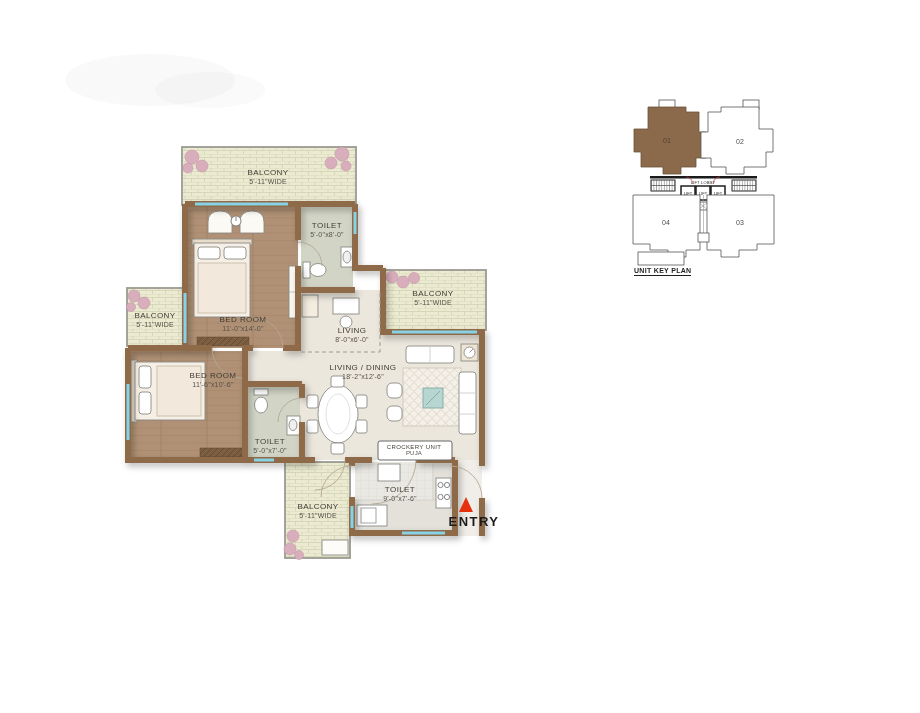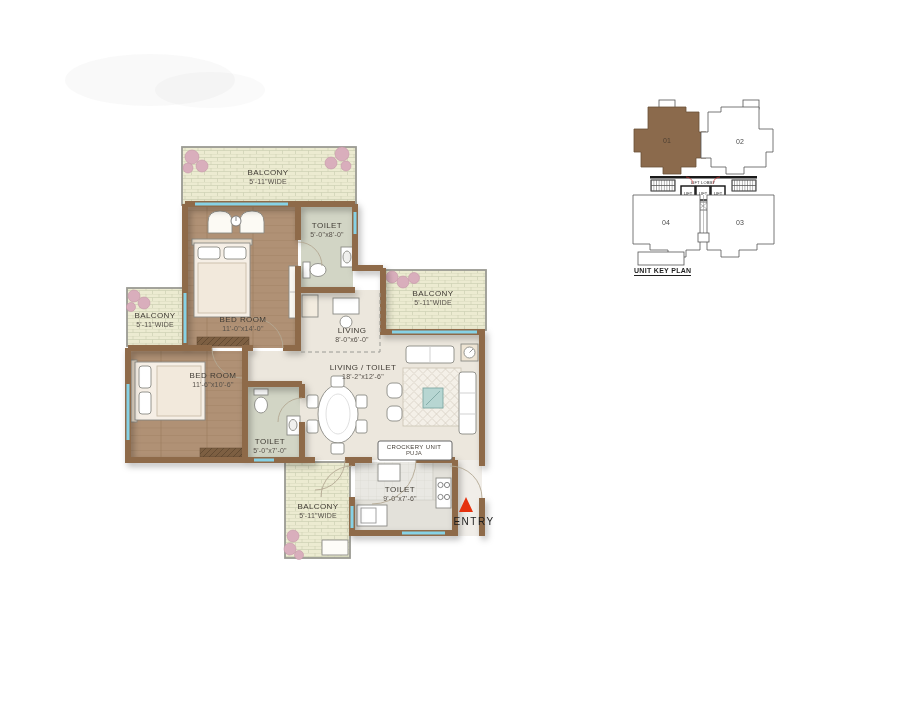--- a/index.html
+++ b/index.html
@@ -4,21 +4,21 @@
 <style>
   html,body{margin:0;padding:0;background:#fff;}
   .canvas{position:relative;width:920px;height:713px;background:#ffffff;overflow:hidden;
           font-family:"Liberation Sans", sans-serif;}
   .plan-svg{position:absolute;left:0;top:0;width:920px;height:713px;}
   .room-label{position:absolute;transform:translate(-50%,-50%);text-align:center;white-space:nowrap;z-index:5;}
   .rl-name{font-size:8px;color:#3f3a33;letter-spacing:.4px;}
   .rl-dim{font-size:7px;color:#57514a;letter-spacing:.2px;margin-top:1px;}
   .small .rl-name{font-size:6px;}
   .small .rl-dim{font-size:6px;margin-top:0;}
-  .entry-label{position:absolute;transform:translate(-50%,-50%);font-size:10px;font-weight:normal;
+  .entry-label{position:absolute;transform:translate(-50%,-50%);font-size:13px;font-weight:bold;
                color:#1c1c1c;letter-spacing:1.5px;z-index:5;}
   .unit-num{position:absolute;transform:translate(-50%,-50%);font-size:7px;color:#4c4c4c;z-index:5;}
   .unit-num.hl{color:#4f4033;}
   .lift-lobby{position:absolute;transform:translate(-50%,-50%);font-size:4px;color:#333;
               letter-spacing:.2px;z-index:5;white-space:nowrap;}
   .lift{position:absolute;transform:translate(-50%,-50%);font-size:4px;color:#222;z-index:5;}
   .keyplan-title{position:absolute;font-size:7px;font-weight:bold;color:#1e1e1e;letter-spacing:.3px;
                  border-bottom:1px solid #1e1e1e;padding-bottom:1px;z-index:5;white-space:nowrap;}
 </style>
 </head>
@@ -274,21 +274,21 @@
 </div>
 <div class="room-label" style="left:352px;top:334px">
   <div class="rl-name">LIVING</div>
   <div class="rl-dim">8'-0"x6'-0"</div>
 </div>
 <div class="room-label" style="left:433px;top:297px">
   <div class="rl-name">BALCONY</div>
   <div class="rl-dim">5'-11"WIDE</div>
 </div>
 <div class="room-label" style="left:363px;top:371px">
-  <div class="rl-name">LIVING / TOILET</div>
+  <div class="rl-name">LIVING / DINING</div>
   <div class="rl-dim">18'-2"x12'-6"</div>
 </div>
 <div class="room-label" style="left:213px;top:379px">
   <div class="rl-name">BED ROOM</div>
   <div class="rl-dim">11'-6"x10'-6"</div>
 </div>
 <div class="room-label" style="left:270px;top:445px">
   <div class="rl-name">TOILET</div>
   <div class="rl-dim">5'-0"x7'-0"</div>
 </div>

